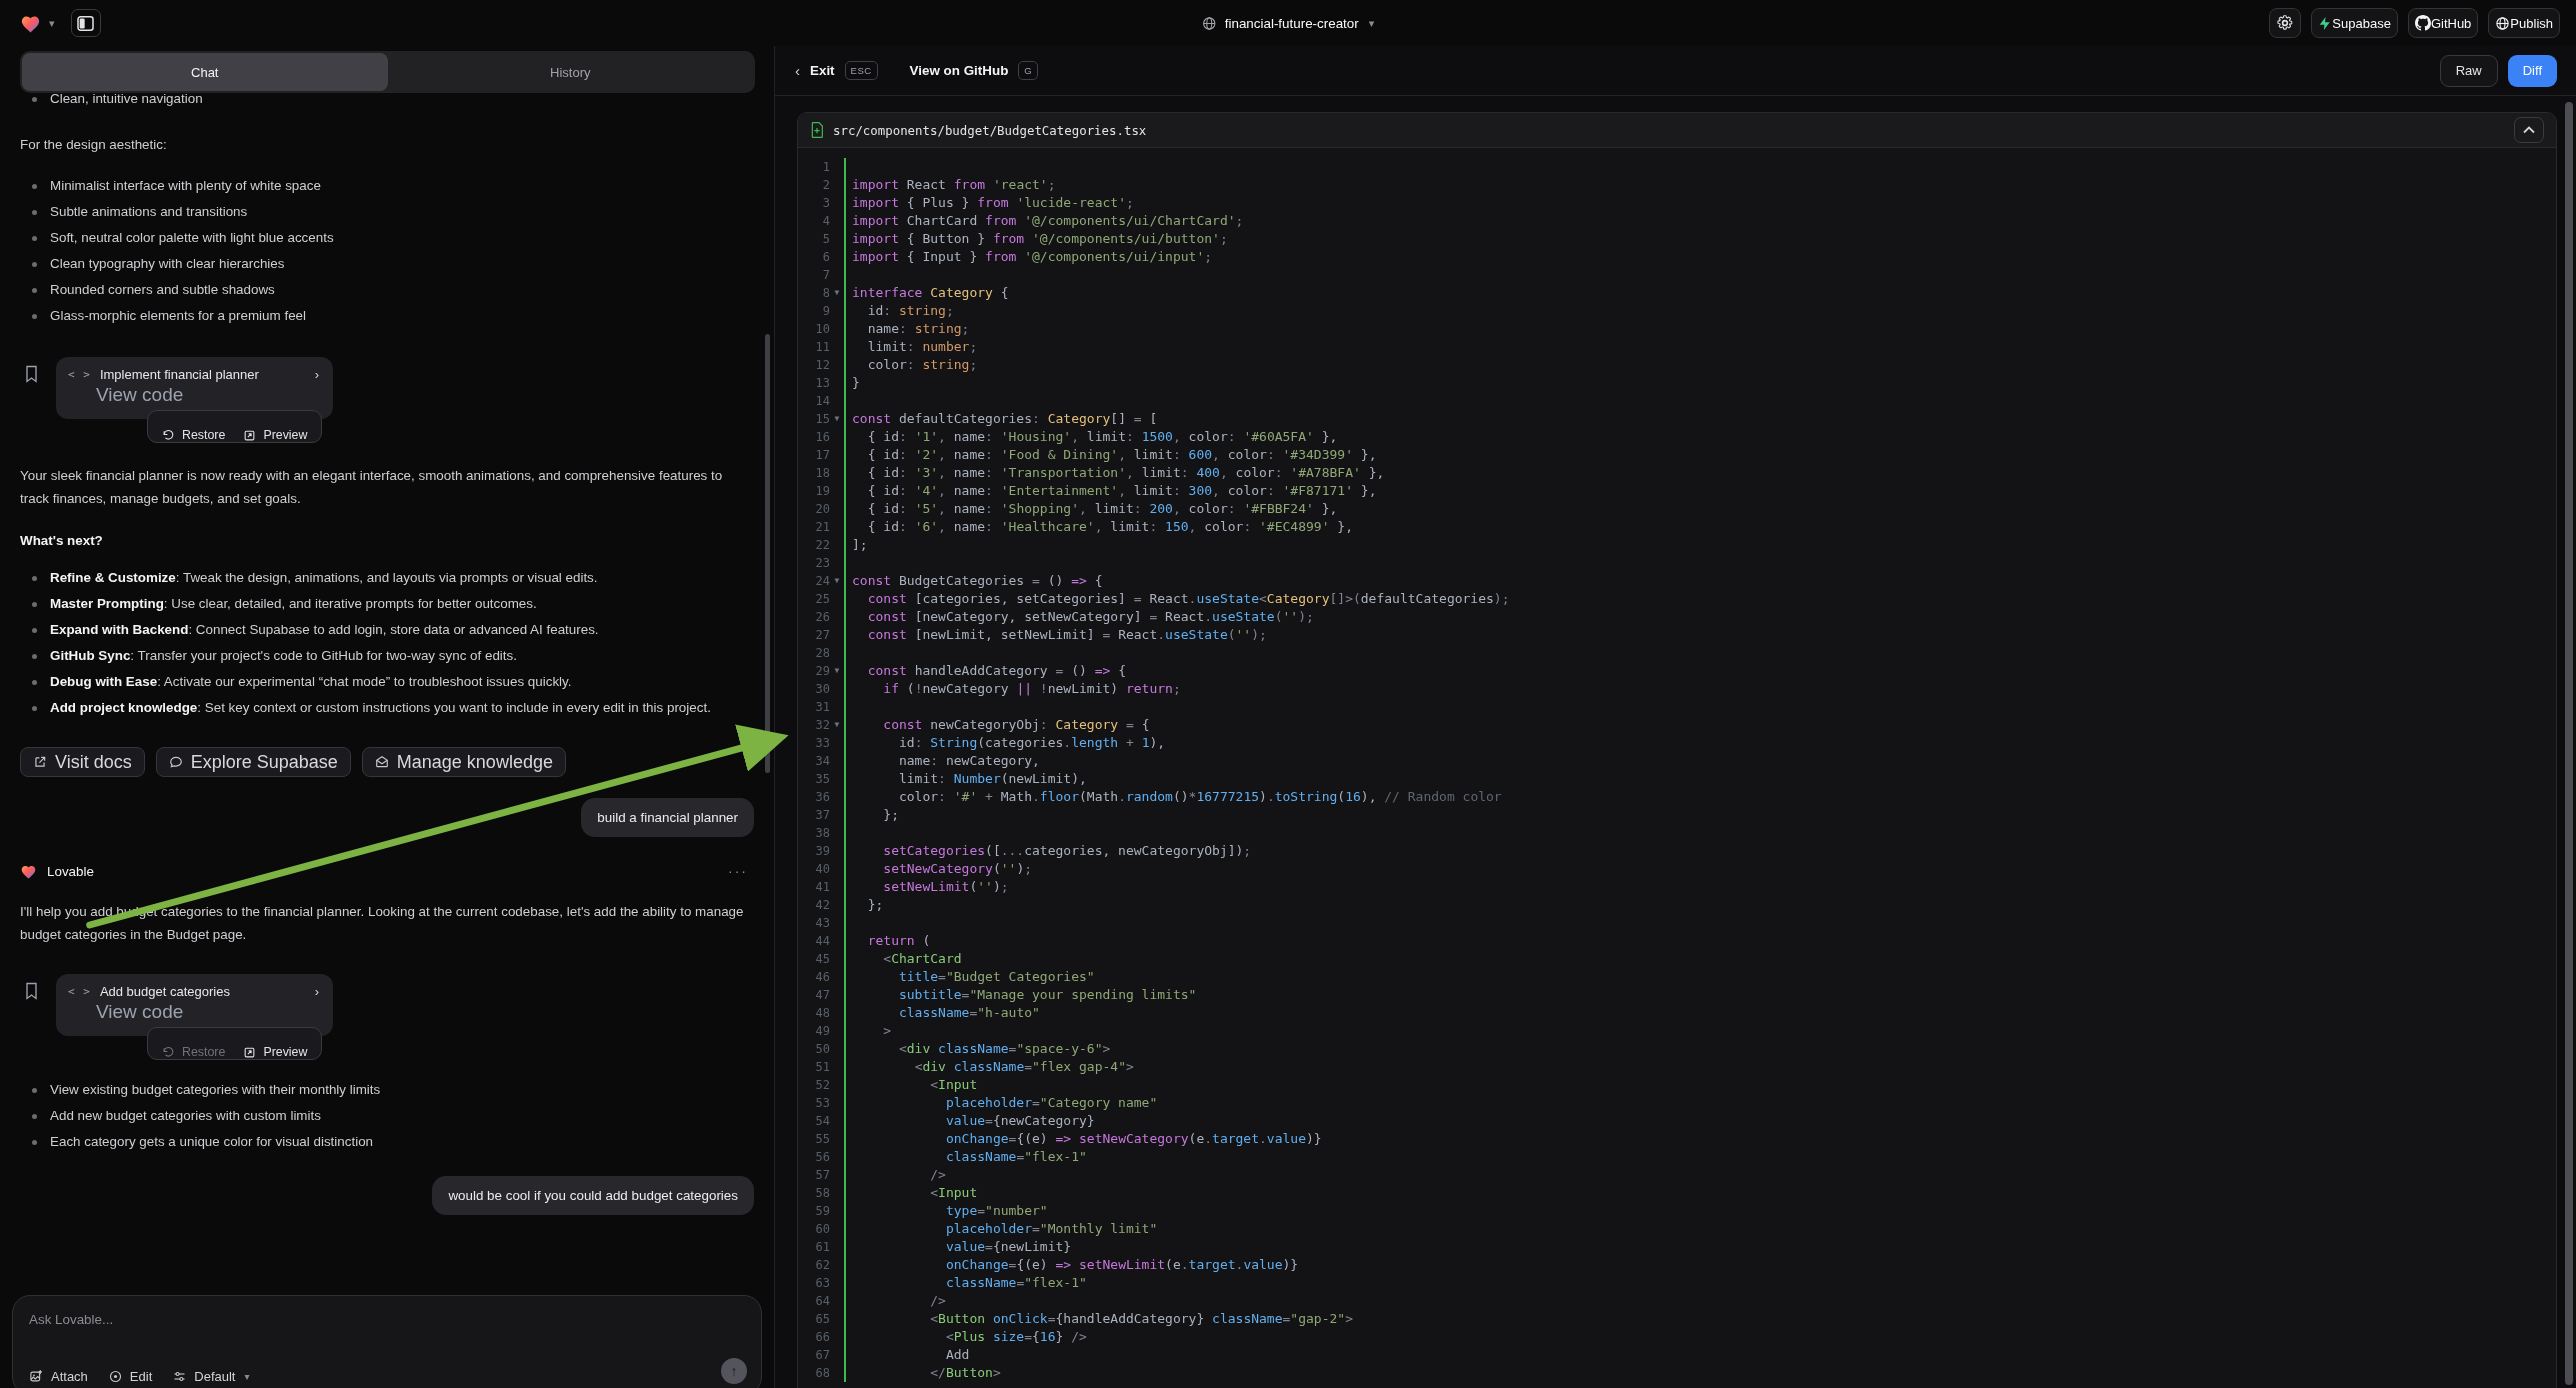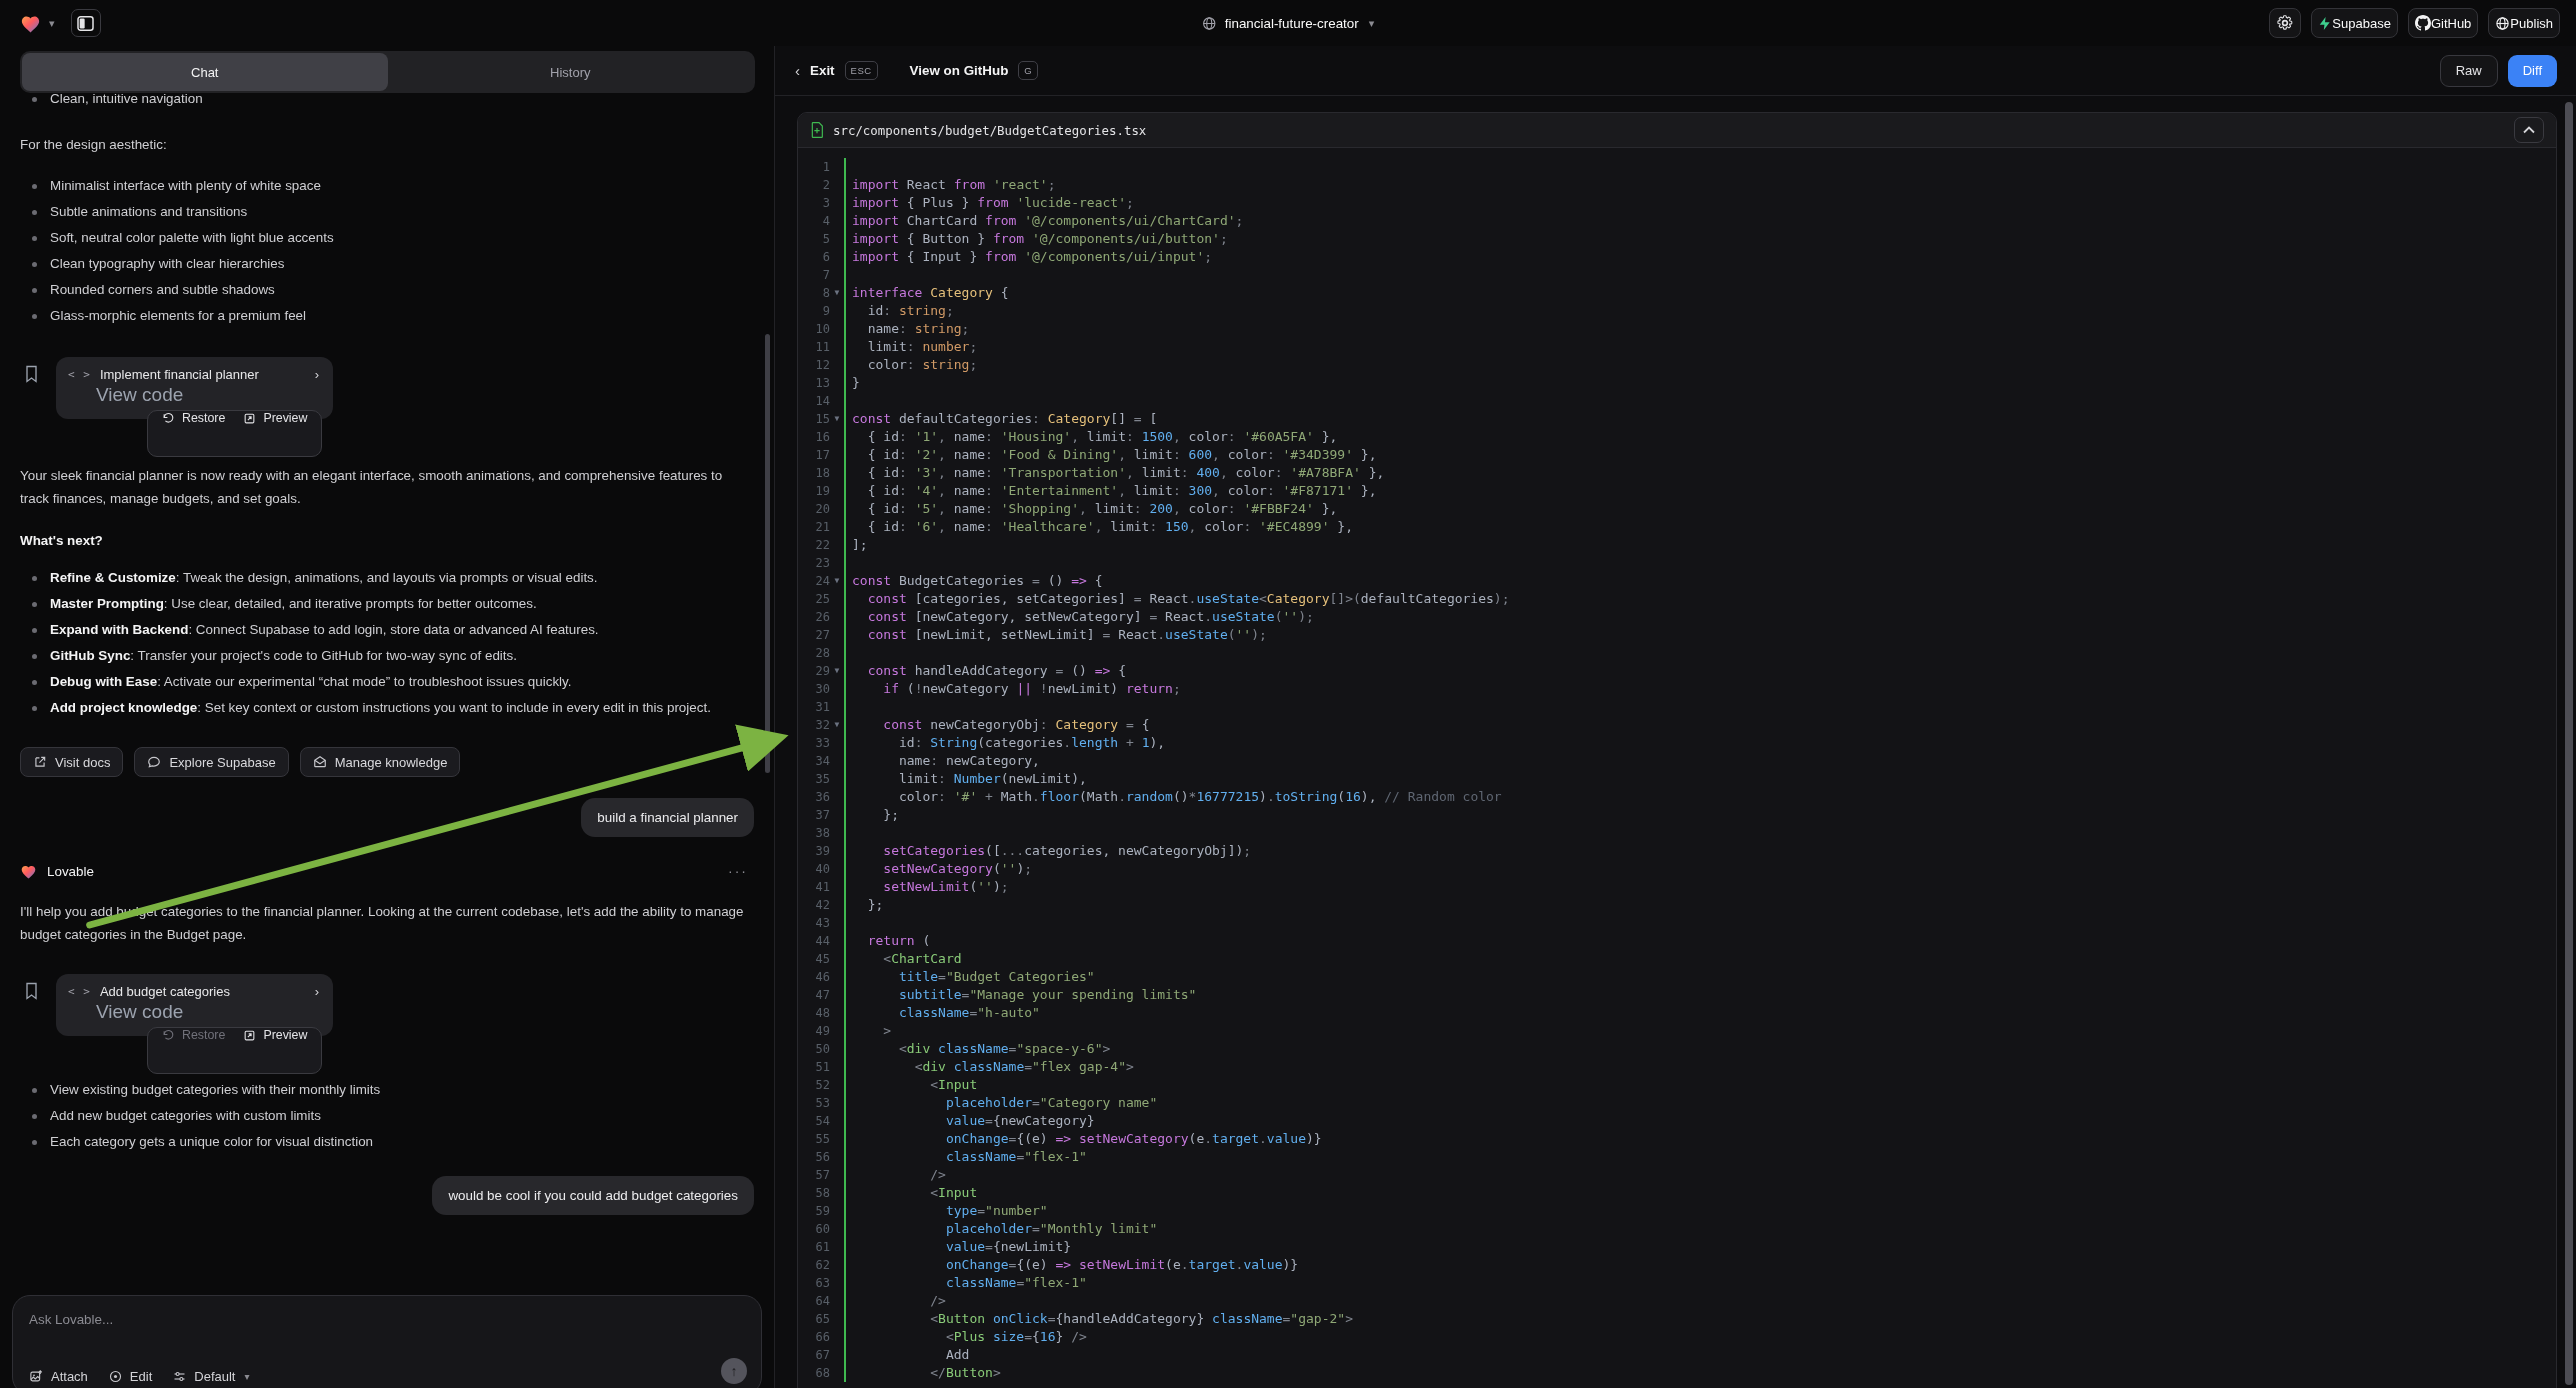--- a/index.html
+++ b/index.html
@@ -44,28 +44,28 @@
 
   .vc-wrap { position:relative; margin-top:28px; height:86px; }
   .vc-bookmark { position:absolute; left:4px; top:8px; color:#9ca3af; }
   .vc-card { position:absolute; left:36px; top:0; width:277px; height:62px; background:#232327;
     border-radius:12px; padding:10px 12px 0 12px; }
   .vc-title-row { display:flex; align-items:center; gap:9px; }
   .vc-code-ico { color:#a1a1aa; font-family:"DejaVu Sans Mono", monospace; font-size:11px; letter-spacing:1px; }
   .vc-title { font-size:13px; color:#e8e8ea; flex:1; }
   .vc-chev { color:#d4d4d8; font-size:13px; margin-right:2px; }
   .vc-sub { margin:2px 0 0 28px; font-size:19px; color:#9ca3af; }
-  .vc-pill { position:absolute; left:127px; top:53px; height:47px; background:#1a1a1e;
-    border:1px solid #3a3a40; border-radius:10px; display:flex; align-items:flex-start; gap:18px; padding:0 14px; }
+  .vc-pill { position:absolute; left:127px; top:53px; height:33px; background:#1a1a1e;
+    border:1px solid #3a3a40; border-radius:10px; display:flex; align-items:flex-end; gap:18px; padding:0 14px; }
   .vc-pill .pill-item { display:flex; align-items:center; gap:7px; font-size:12.4px; color:#e4e4e7; }
   .vc-pill .pill-item.dim { color:#71717a; }
 
   .blk-buttons { margin-top:26px; display:flex; gap:11px; }
   .chip-btn { height:30px; padding:0 12px; background:#1b1b1f; border:1px solid #35353b; border-radius:8px;
-    display:flex; align-items:center; gap:8px; font-size:13px; color:#d9d9dd; }
+    display:flex; align-items:center; gap:8px; font-size:18px; color:#d9d9dd; }
   .chip-btn svg { color:#c7c7cc; }
 
   .blk-bubble { align-self:flex-end; margin-top:21px; max-width:558px; background:#28282c;
     border-radius:14px; padding:12px 16px; font-size:13.4px; color:#ececee; }
   .blk-ahead { margin-top:26px; display:flex; align-items:center; gap:10px; }
   .ahead-name { font-size:13.4px; color:#f4f4f5; flex:1; }
   .ahead-dots { color:#8b8b92; font-size:14px; letter-spacing:2px; margin-right:6px; }
 
   .chat-scrollbar { position:absolute; right:4px; top:288px; width:5px; height:439px;
     background:#3f3f46; border-radius:3px; }

